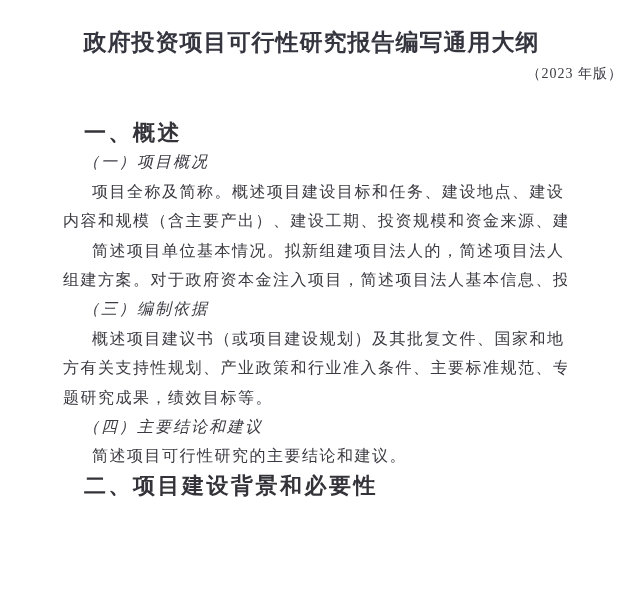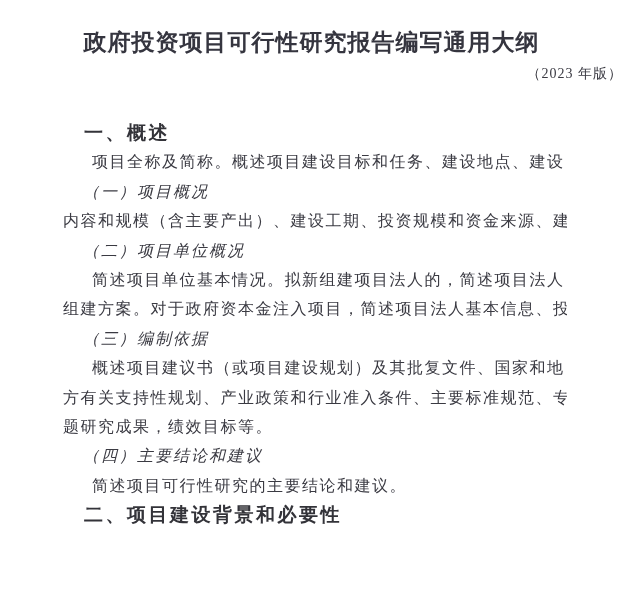--- a/index.html
+++ b/index.html
@@ -54,21 +54,21 @@
     line-height: 29.4px;
     white-space: nowrap;
     overflow: hidden;
     font-size: 16px;
     letter-spacing: 1.5px;
     color: #3a3a42;
   }
   .heading {
     font-family: "Liberation Sans", sans-serif;
     font-weight: 700;
-    font-size: 19px;
+    font-size: 22px;
     letter-spacing: 2.5px;
     text-indent: 21px;
     color: #333339;
   }
   .subheading {
     font-family: "Liberation Serif", serif;
     font-style: italic;
     font-size: 16px;
     letter-spacing: 2px;
     text-indent: 20px;
@@ -84,24 +84,23 @@
 <body>
 
 <div class="page">
 
   <h1 class="doc-title">政府投资项目可行性研究报告编写通用大纲</h1>
 
   <div class="doc-subtitle">（2023 年版）</div>
 
   <div class="content">
     <div class="line heading">一、概述</div>
+    <div class="line subheading">（一）项目概况</div>
     <div class="line body-line indent">项目全称及简称。概述项目建设目标和任务、建设地点、建设</div>
-    <div class="line subheading">（一）项目概况</div>
     <div class="line body-line">内容和规模（含主要产出）、建设工期、投资规模和资金来源、建</div>
-    <div class="line subheading">（二）项目单位概况</div>
     <div class="line body-line indent">简述项目单位基本情况。拟新组建项目法人的，简述项目法人</div>
     <div class="line body-line">组建方案。对于政府资本金注入项目，简述项目法人基本信息、投</div>
     <div class="line subheading">（三）编制依据</div>
     <div class="line body-line indent">概述项目建议书（或项目建设规划）及其批复文件、国家和地</div>
     <div class="line body-line">方有关支持性规划、产业政策和行业准入条件、主要标准规范、专</div>
     <div class="line body-line">题研究成果，绩效目标等。</div>
     <div class="line subheading">（四）主要结论和建议</div>
     <div class="line body-line indent">简述项目可行性研究的主要结论和建议。</div>
     <div class="line heading">二、项目建设背景和必要性</div>
   </div>

